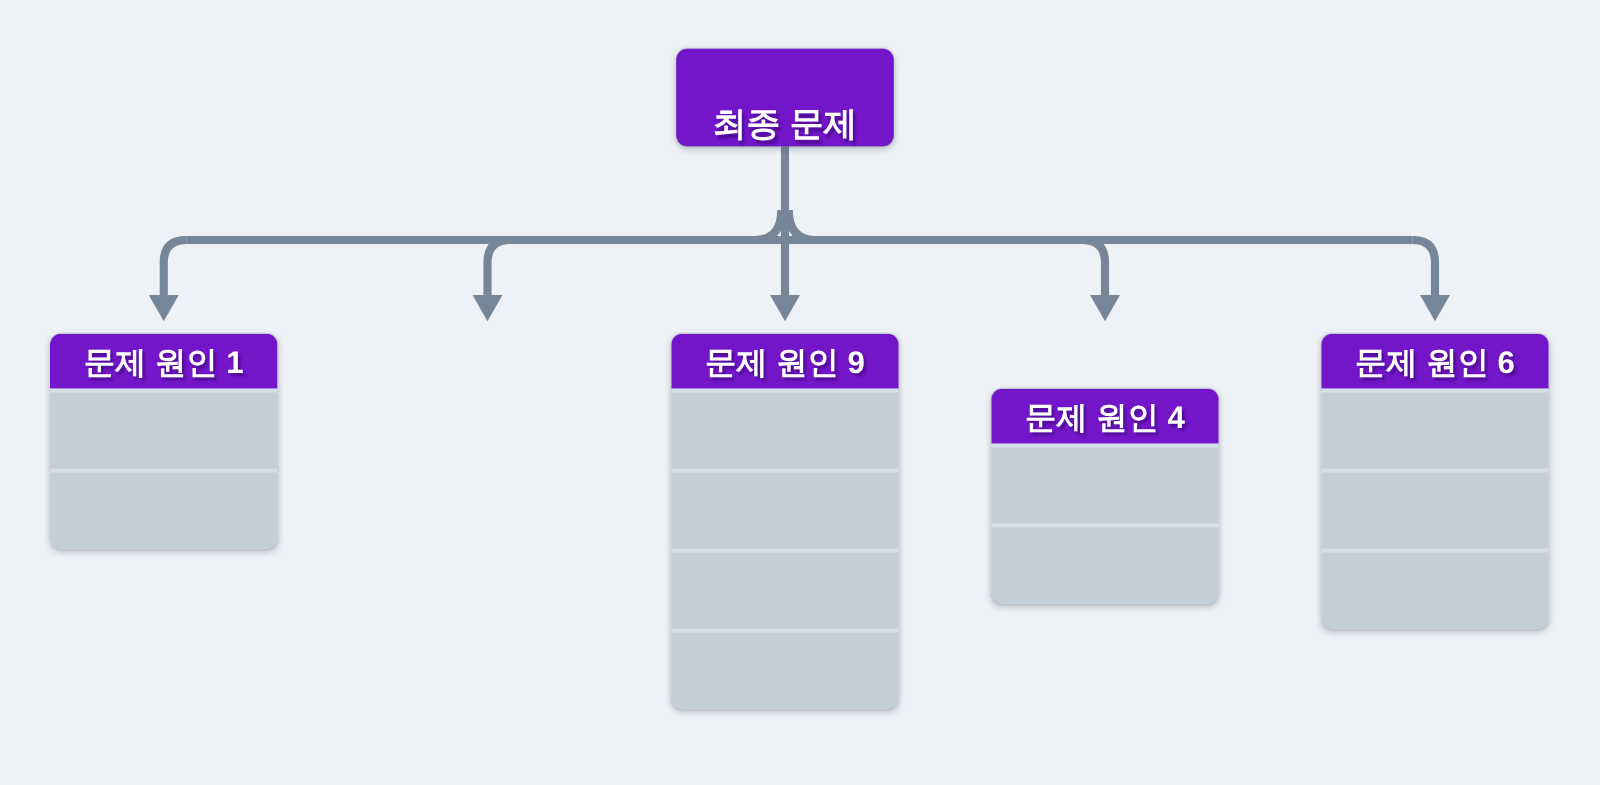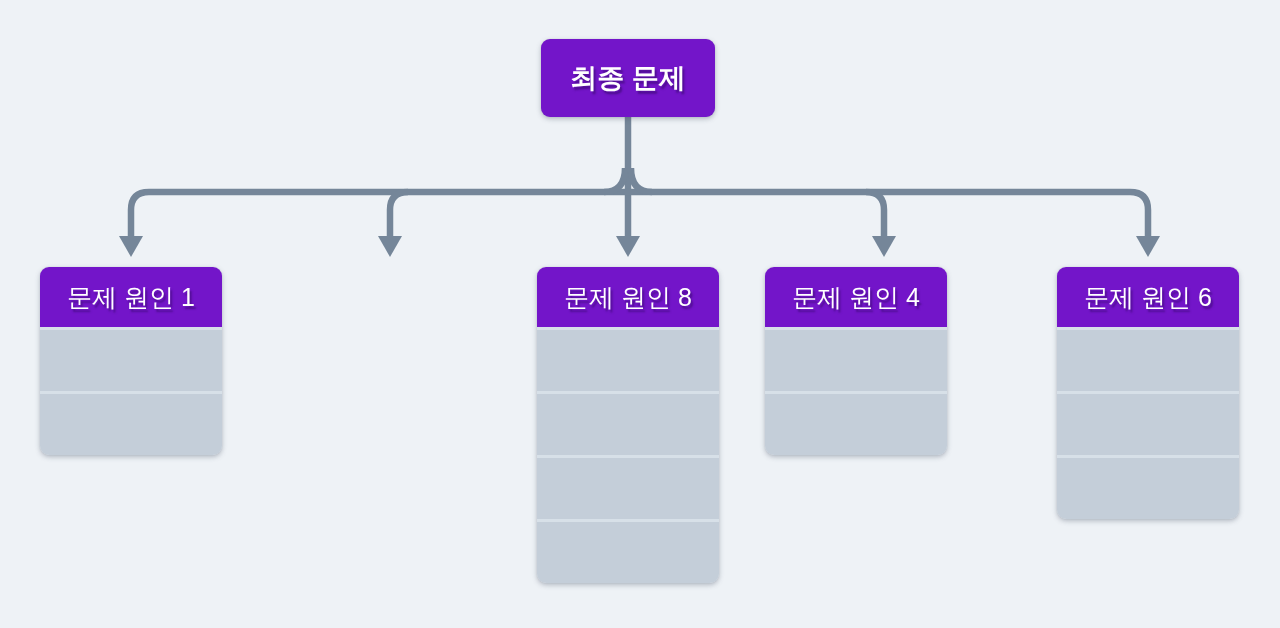--- a/index.html
+++ b/index.html
@@ -12,47 +12,47 @@
     width:1280px;height:628px;
     background:#eef2f6;
     overflow:hidden;
   }
   .connector-svg{position:absolute;left:0;top:0;width:1280px;height:628px;}
 
   .node{
     position:absolute;
     background:#7315c9;
     border-radius:9px;
-    display:flex;align-items:center;justify-content:center;
+    display:flex;align-items:flex-end;justify-content:center;
     color:#ffffff;font-weight:bold;
     box-shadow:0 2px 5px rgba(70,80,100,.35), 0 0 1px rgba(70,80,100,.25);
   }
   .root-node{
     left:541px;top:39px;width:174px;height:78px;
     font-size:27px;
     text-shadow:2px 3px 2px rgba(50,8,100,.55);
   }
   .card{
     position:absolute;top:267px;
     border-radius:9px;overflow:hidden;
     box-shadow:0 2px 5px rgba(70,80,100,.35), 0 0 1px rgba(70,80,100,.25);
   }
   .card-header{
-    height:60px;background:#7315c9;
+    height:44px;background:#7315c9;
     display:flex;align-items:center;justify-content:center;
-    color:#ffffff;font-weight:normal;font-size:25px;
+    color:#ffffff;font-weight:bold;font-size:25px;
     text-shadow:2px 3px 2px rgba(50,8,100,.55);
   }
   .row{
     height:61px;border-top:3px solid #d7e0e8;background:#c4ced9;
   }
   .card-1{left:40px;width:182px;}
   .card-2{left:303px;width:174px;}
   .card-3{left:537px;width:182px;}
-  .card-4{left:765px;width:182px;}
+  .card-4{left:793px;width:182px;margin-top:44px;}
   .card-5{left:1057px;width:182px;}
 </style>
 </head>
 <body>
 
 <div class="canvas">
 
   <svg class="connector-svg" viewBox="0 0 1280 628" xmlns="http://www.w3.org/2000/svg" aria-hidden="true">
     <g stroke="#758699" stroke-width="6.5" fill="none">
       <path d="M628 117 V240"></path>
@@ -81,21 +81,21 @@
     <div class="card-header">
       <span>문제 원인 1</span>
     </div>
   <div class="row"></div>
       <div class="row"></div>
     </div>
 
 
   <div class="card card-3">
     <div class="card-header">
-      <span>문제 원인 8</span>
+      <span>문제 원인 9</span>
     </div>
   <div class="row"></div>
       <div class="row"></div>
       <div class="row"></div>
       <div class="row"></div>
     </div>
 
   <div class="card card-4">
     <div class="card-header">
       <span>문제 원인 4</span>

